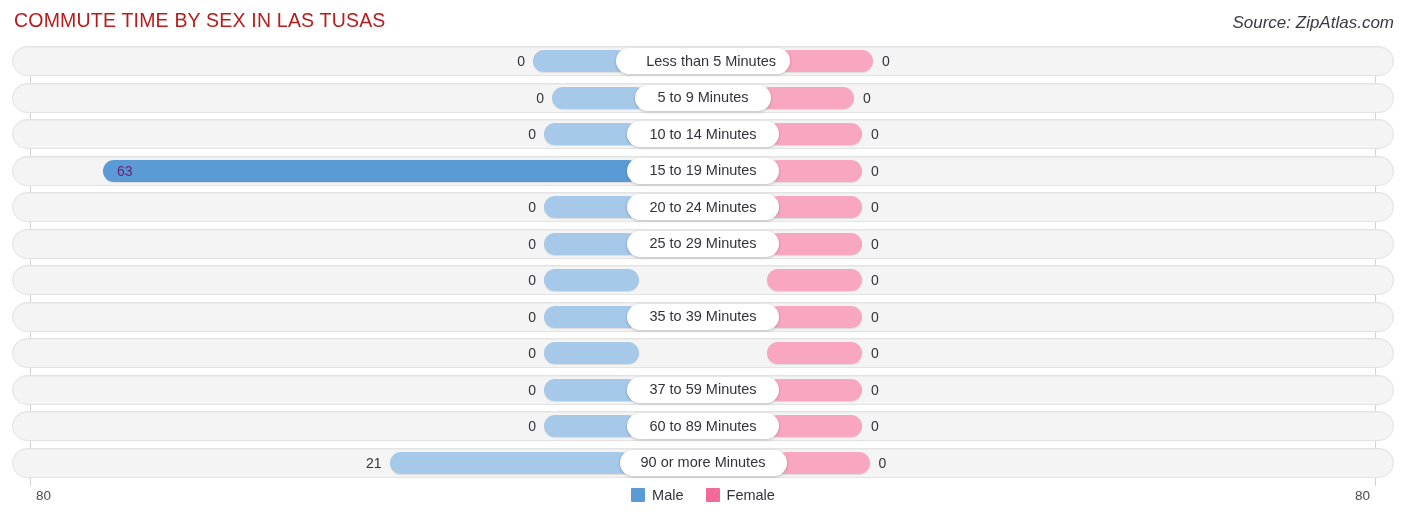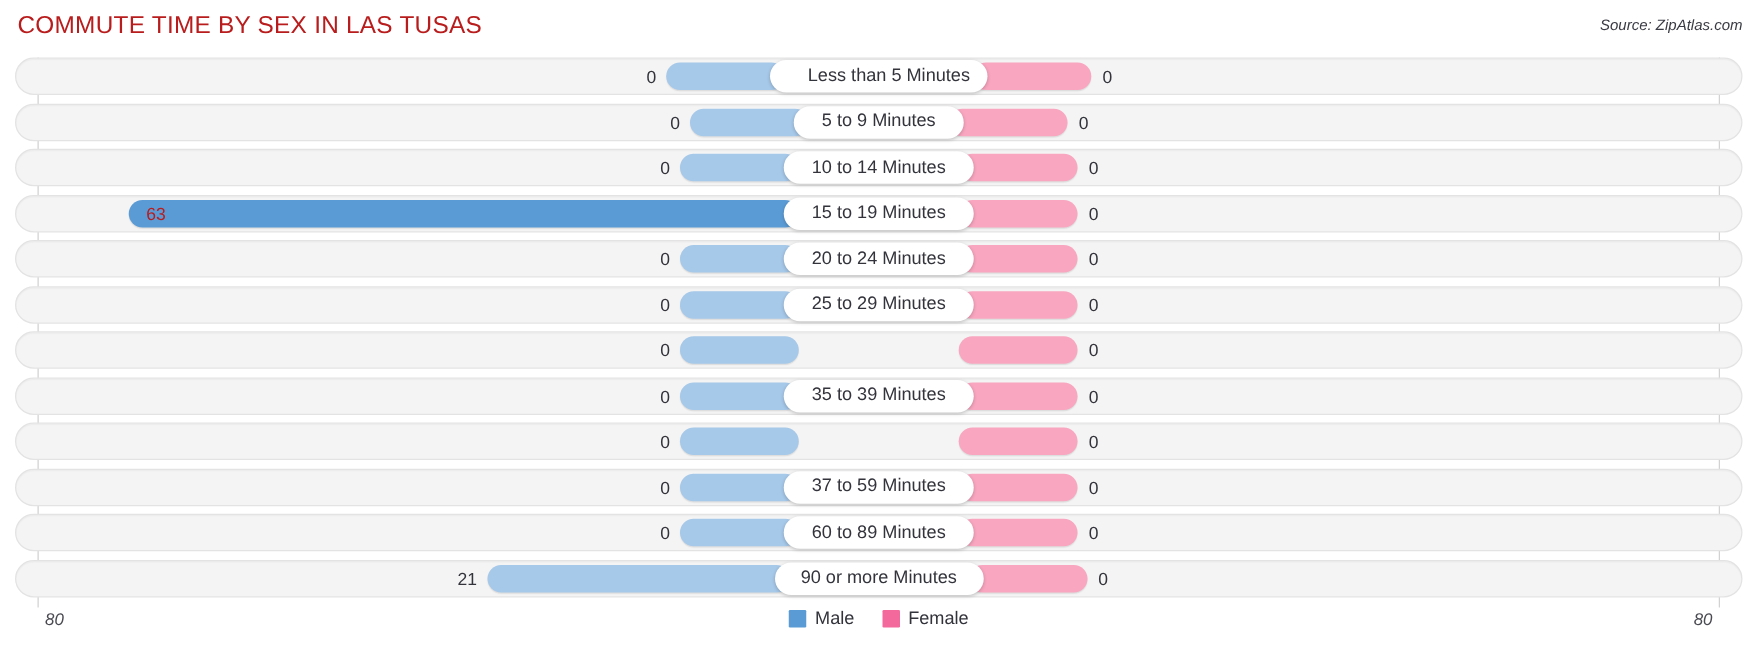--- a/index.html
+++ b/index.html
@@ -25,21 +25,21 @@
     left: 14px; top: 9px;
     font-size: 19.5px;
     color: #b91c1c;
     letter-spacing: 0.2px;
     font-weight: 400;
     white-space: nowrap;
   }
   .source-note {
     position: absolute;
     right: 12px; top: 13px;
-    font-size: 12px;
+    font-size: 17px;
     font-style: italic;
     color: #3a3a44;
     white-space: nowrap;
     margin-left: 16px;
   }
 
   
   .plot {
     position: absolute;
     left: 0; top: 46px;
@@ -110,21 +110,21 @@
     white-space: nowrap;
   }
   .val-male   { text-align: right; }
   .val-female { text-align: left; }
 
   
   .val-inside {
     position: absolute;
     top: 6px;
     font-size: 14px;
-    color: #b91c1c;
+    color: #701a75;
     line-height: 19px;
     white-space: nowrap;
   }
 
   
   .cat-pill {
     position: absolute;
     top: 2px;
     height: 26px;
     background: #ffffff;
@@ -147,21 +147,20 @@
     position: absolute;
     left: 0; top: 486px;
     width: 1406px;
     height: 36px;
   }
   .tick {
     position: absolute;
     top: 2px;
     font-size: 13.5px;
     color: #4a4a52;
-    font-style: italic;
   }
   .tick.left  { left: 36px; }
   .tick.right { right: 36px; }
 
   .legend {
     position: absolute;
     left: 0; top: 2px;
     width: 1406px;
     display: flex;
     justify-content: center;

